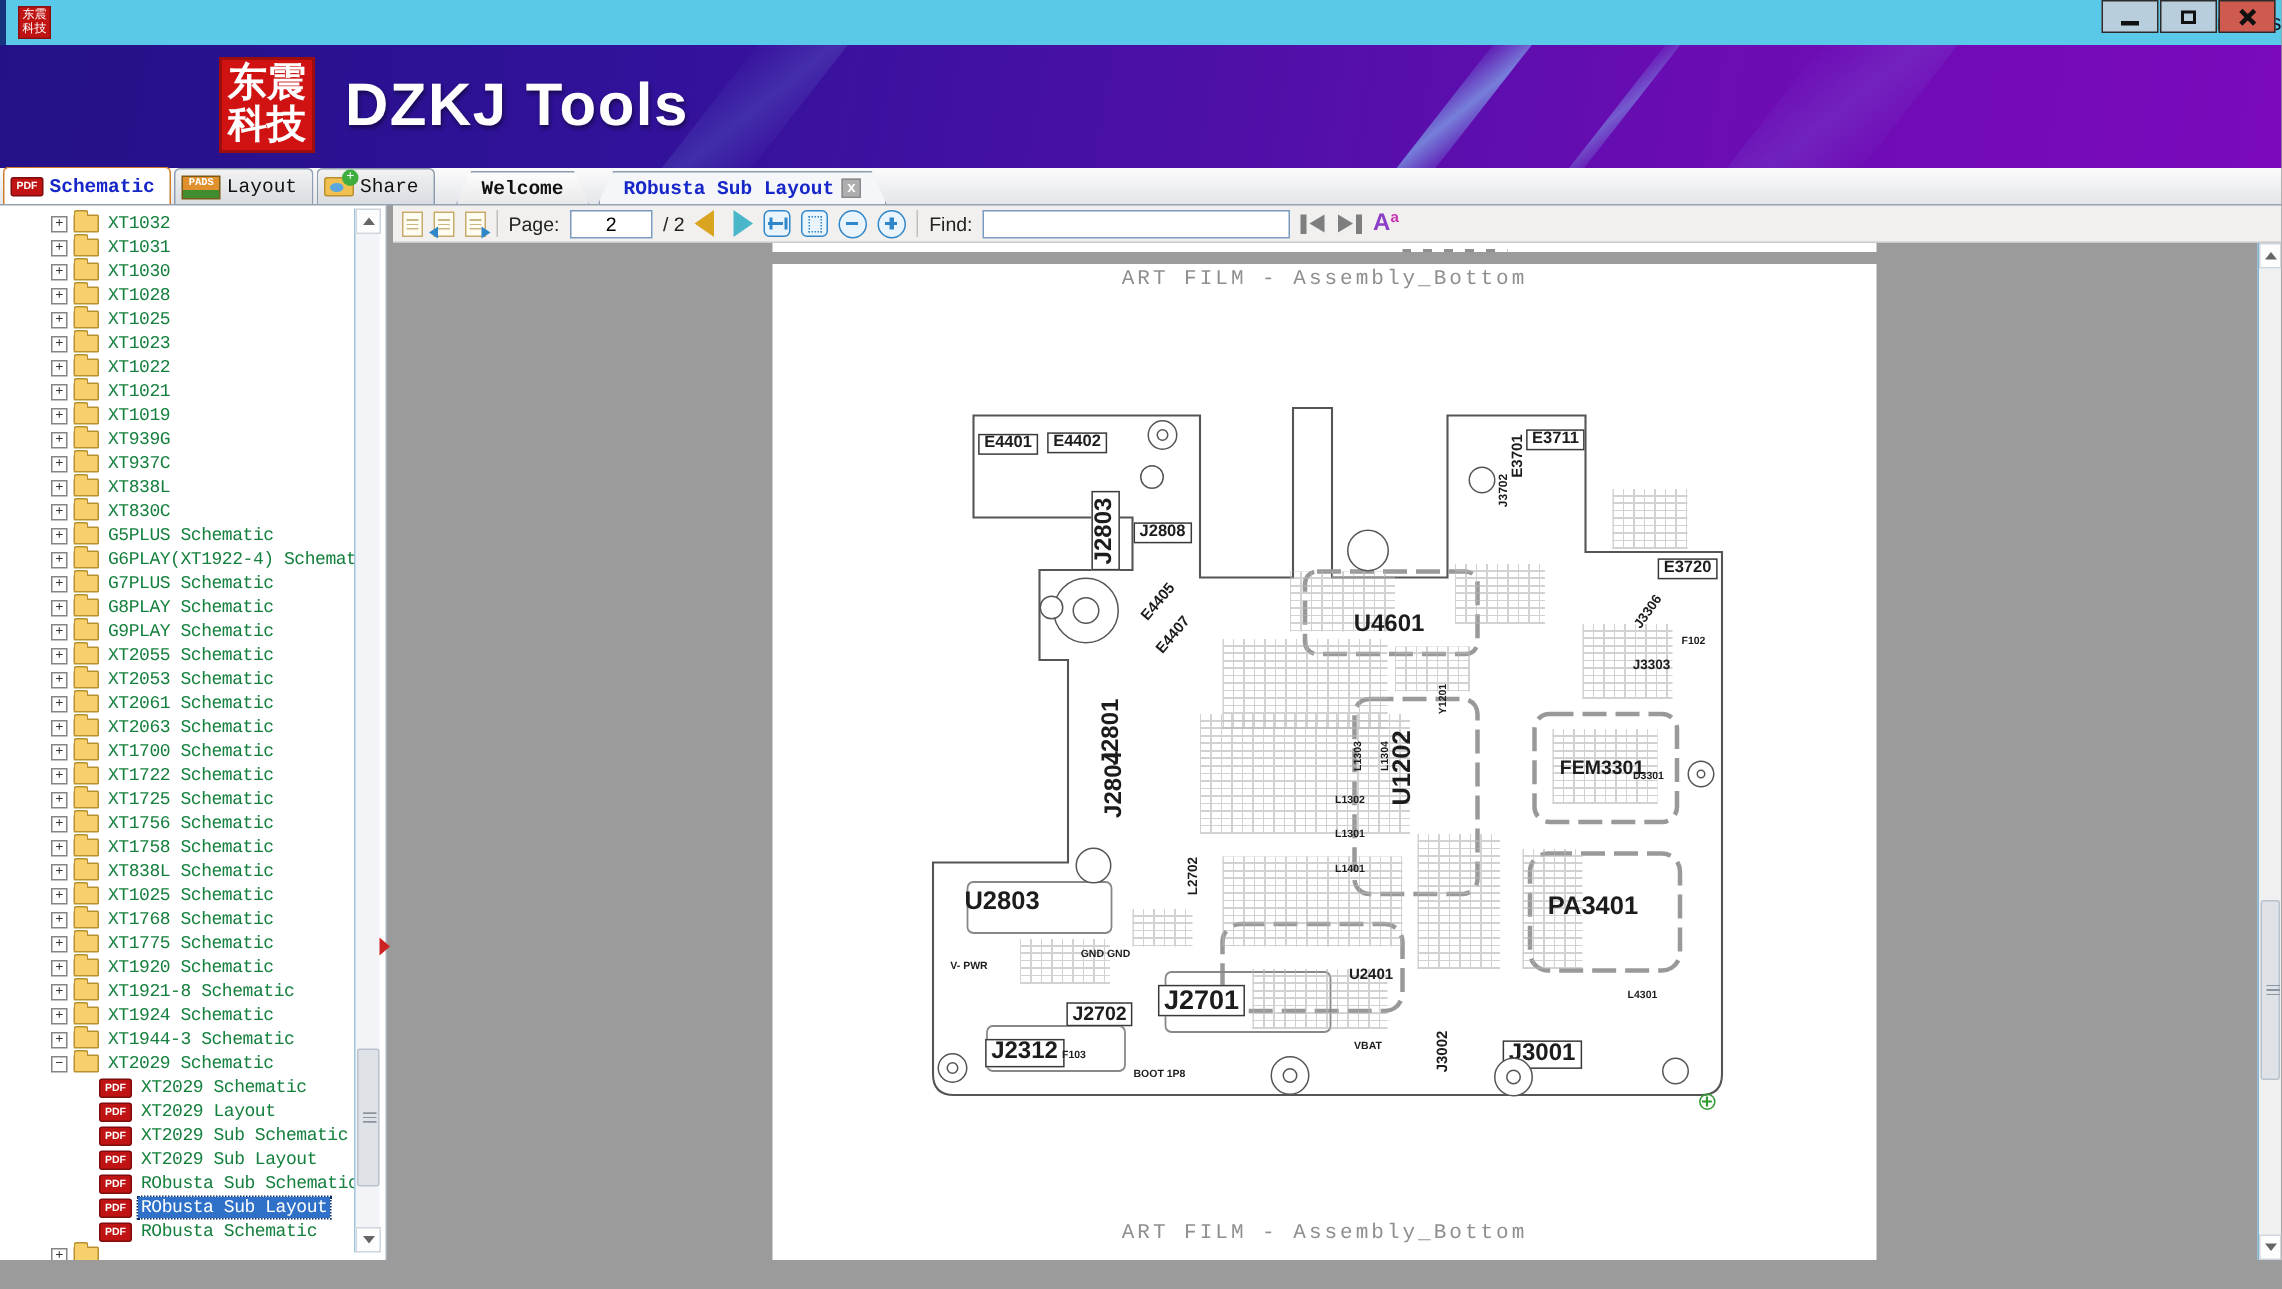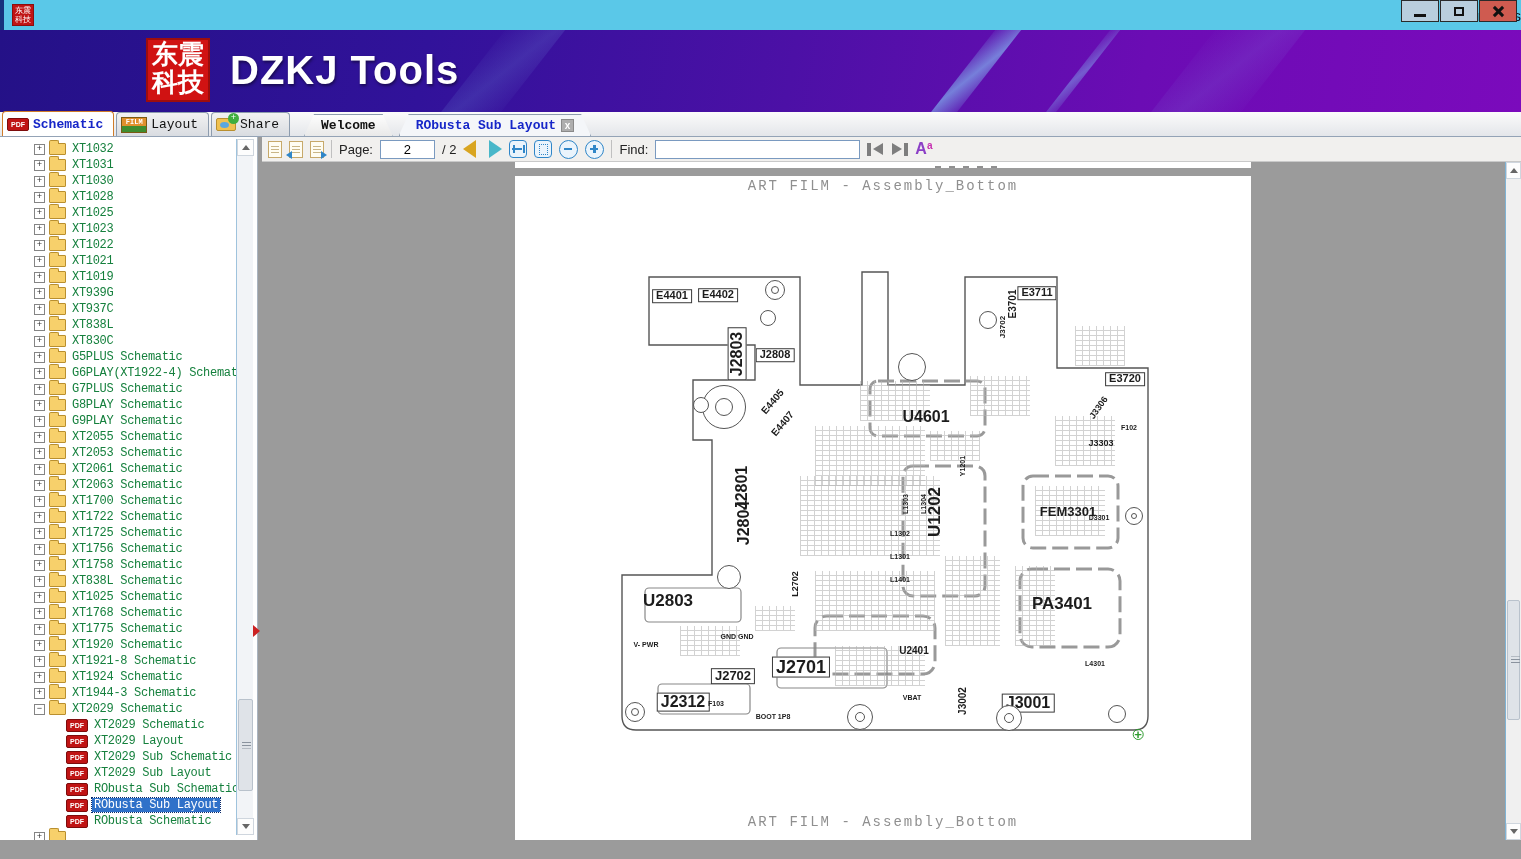--- a/index.html
+++ b/index.html
@@ -161,21 +161,21 @@
       </div>
     <div class="banner-title">DZKJ Tools</div>
   </div>
 
   <div class="tabbar">
     <div class="mode-tab active">
       <span class="ico-pdf">PDF</span>
       <span>Schematic</span>
     </div>
     <div class="mode-tab">
-      <span class="ico-pads">FILM</span>
+      <span class="ico-pads">PADS</span>
       <span>Layout</span>
     </div>
     <div class="mode-tab">
       <span class="ico-share"></span>
       <span>Share</span>
     </div>
     <div class="doc-tab first">
       <span>Welcome</span>
     </div>
     <div class="doc-tab active">

